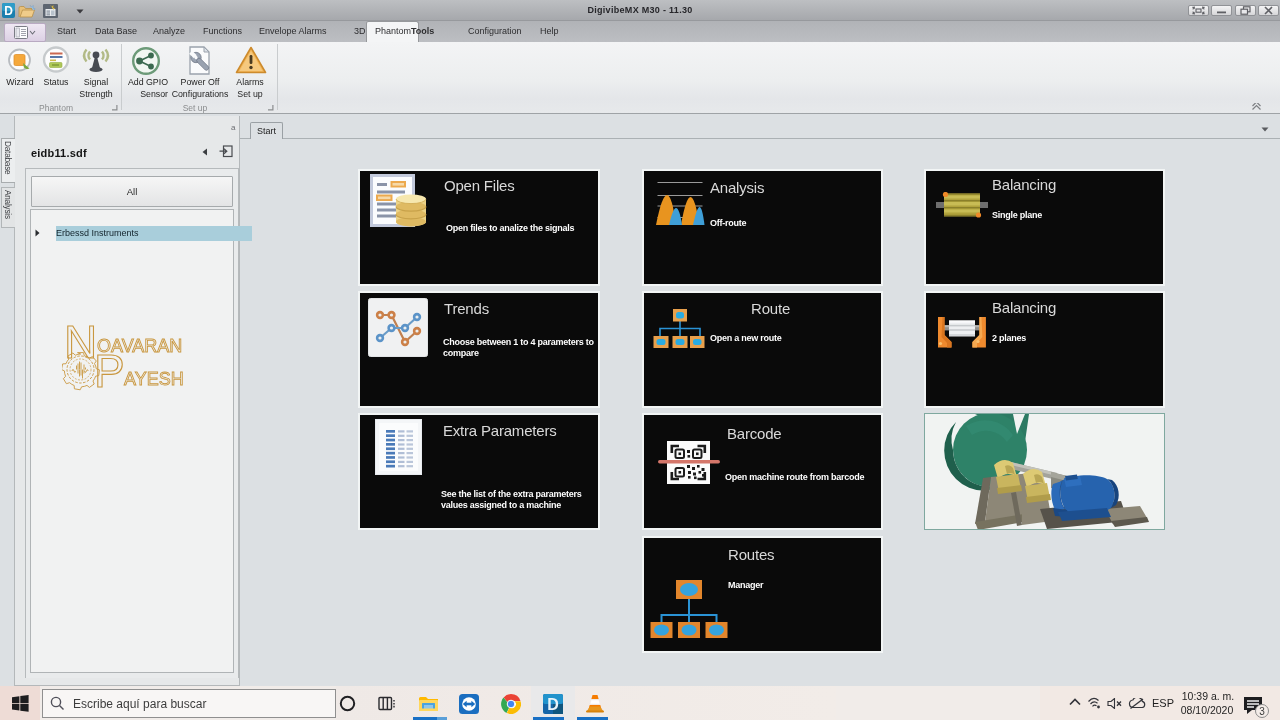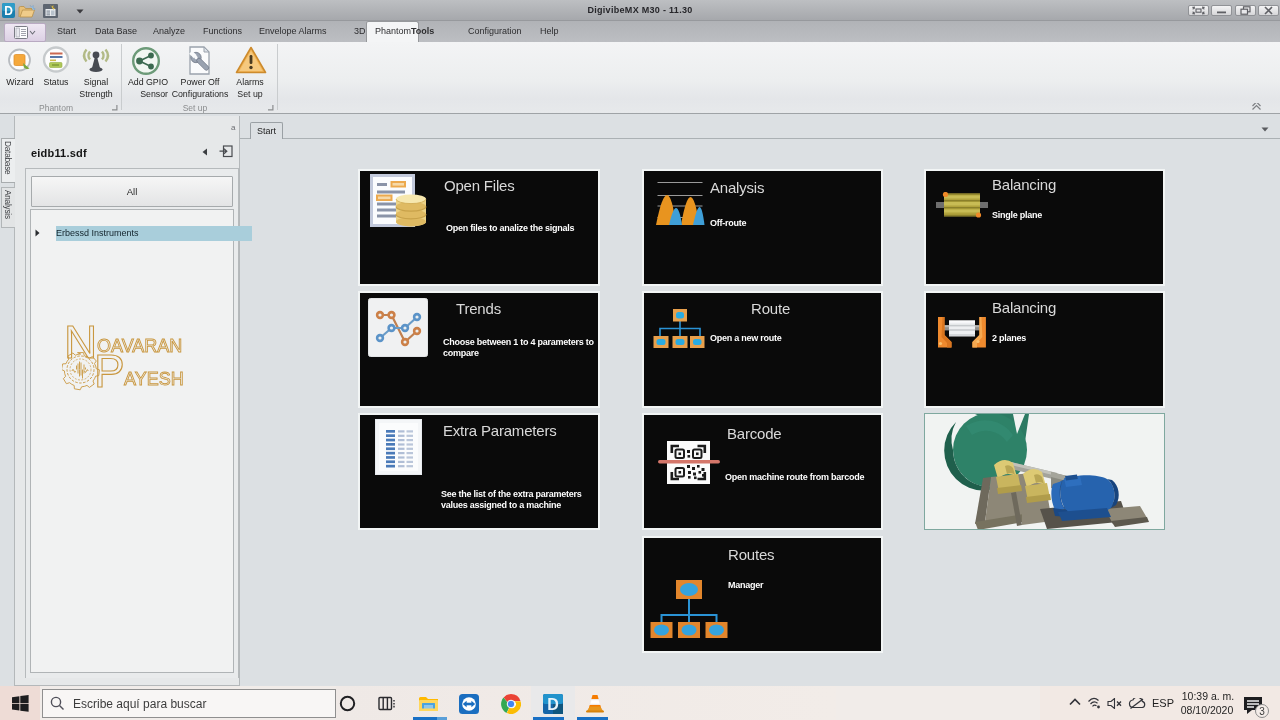--- a/index.html
+++ b/index.html
@@ -271,21 +271,21 @@
   <div class="tile abs" style="left:642px; top:413px; width:241px; height:117px;"></div>
   <div class="tile abs" style="left:642px; top:536px; width:241px; height:117px;"></div>
 
   <div class="ttitle abs" style="left:444px; top:177px;">Open Files</div>
   <div class="tsub abs" style="left:446px; top:223px;">Open files to analize the signals</div>
   <div class="ttitle abs" style="left:710px; top:179px;">Analysis</div>
   <div class="tsub abs" style="left:710px; top:218px;">Off-route</div>
   <div class="ttitle abs" style="left:992px; top:176px;">Balancing</div>
   <div class="tsub abs" style="left:992px; top:210px;">Single plane</div>
 
-  <div class="ttitle abs" style="left:444px; top:300px;margin-left:12px;">Trends</div>
+  <div class="ttitle abs" style="left:444px; top:300px;">Trends</div>
   <div class="tsub abs" style="left:443px; top:337px;">Choose between 1 to 4 parameters to<br>compare</div>
   <div class="ttitle abs" style="left:710px; top:300px;margin-left:41px;">Route</div>
   <div class="tsub abs" style="left:710px; top:333px;">Open a new route</div>
   <div class="ttitle abs" style="left:992px; top:299px;">Balancing</div>
   <div class="tsub abs" style="left:992px; top:333px;">2 planes</div>
 
   <div class="ttitle abs" style="left:443px; top:422px;">Extra Parameters</div>
   <div class="tsub abs" style="left:441px; top:489px;">See the list of the extra parameters<br>values assigned to a machine</div>
   <div class="ttitle abs" style="left:727px; top:425px;text-align:right;">Barcode</div>
   <div class="tsub abs" style="left:725px; top:472px;">Open machine route from barcode</div>

